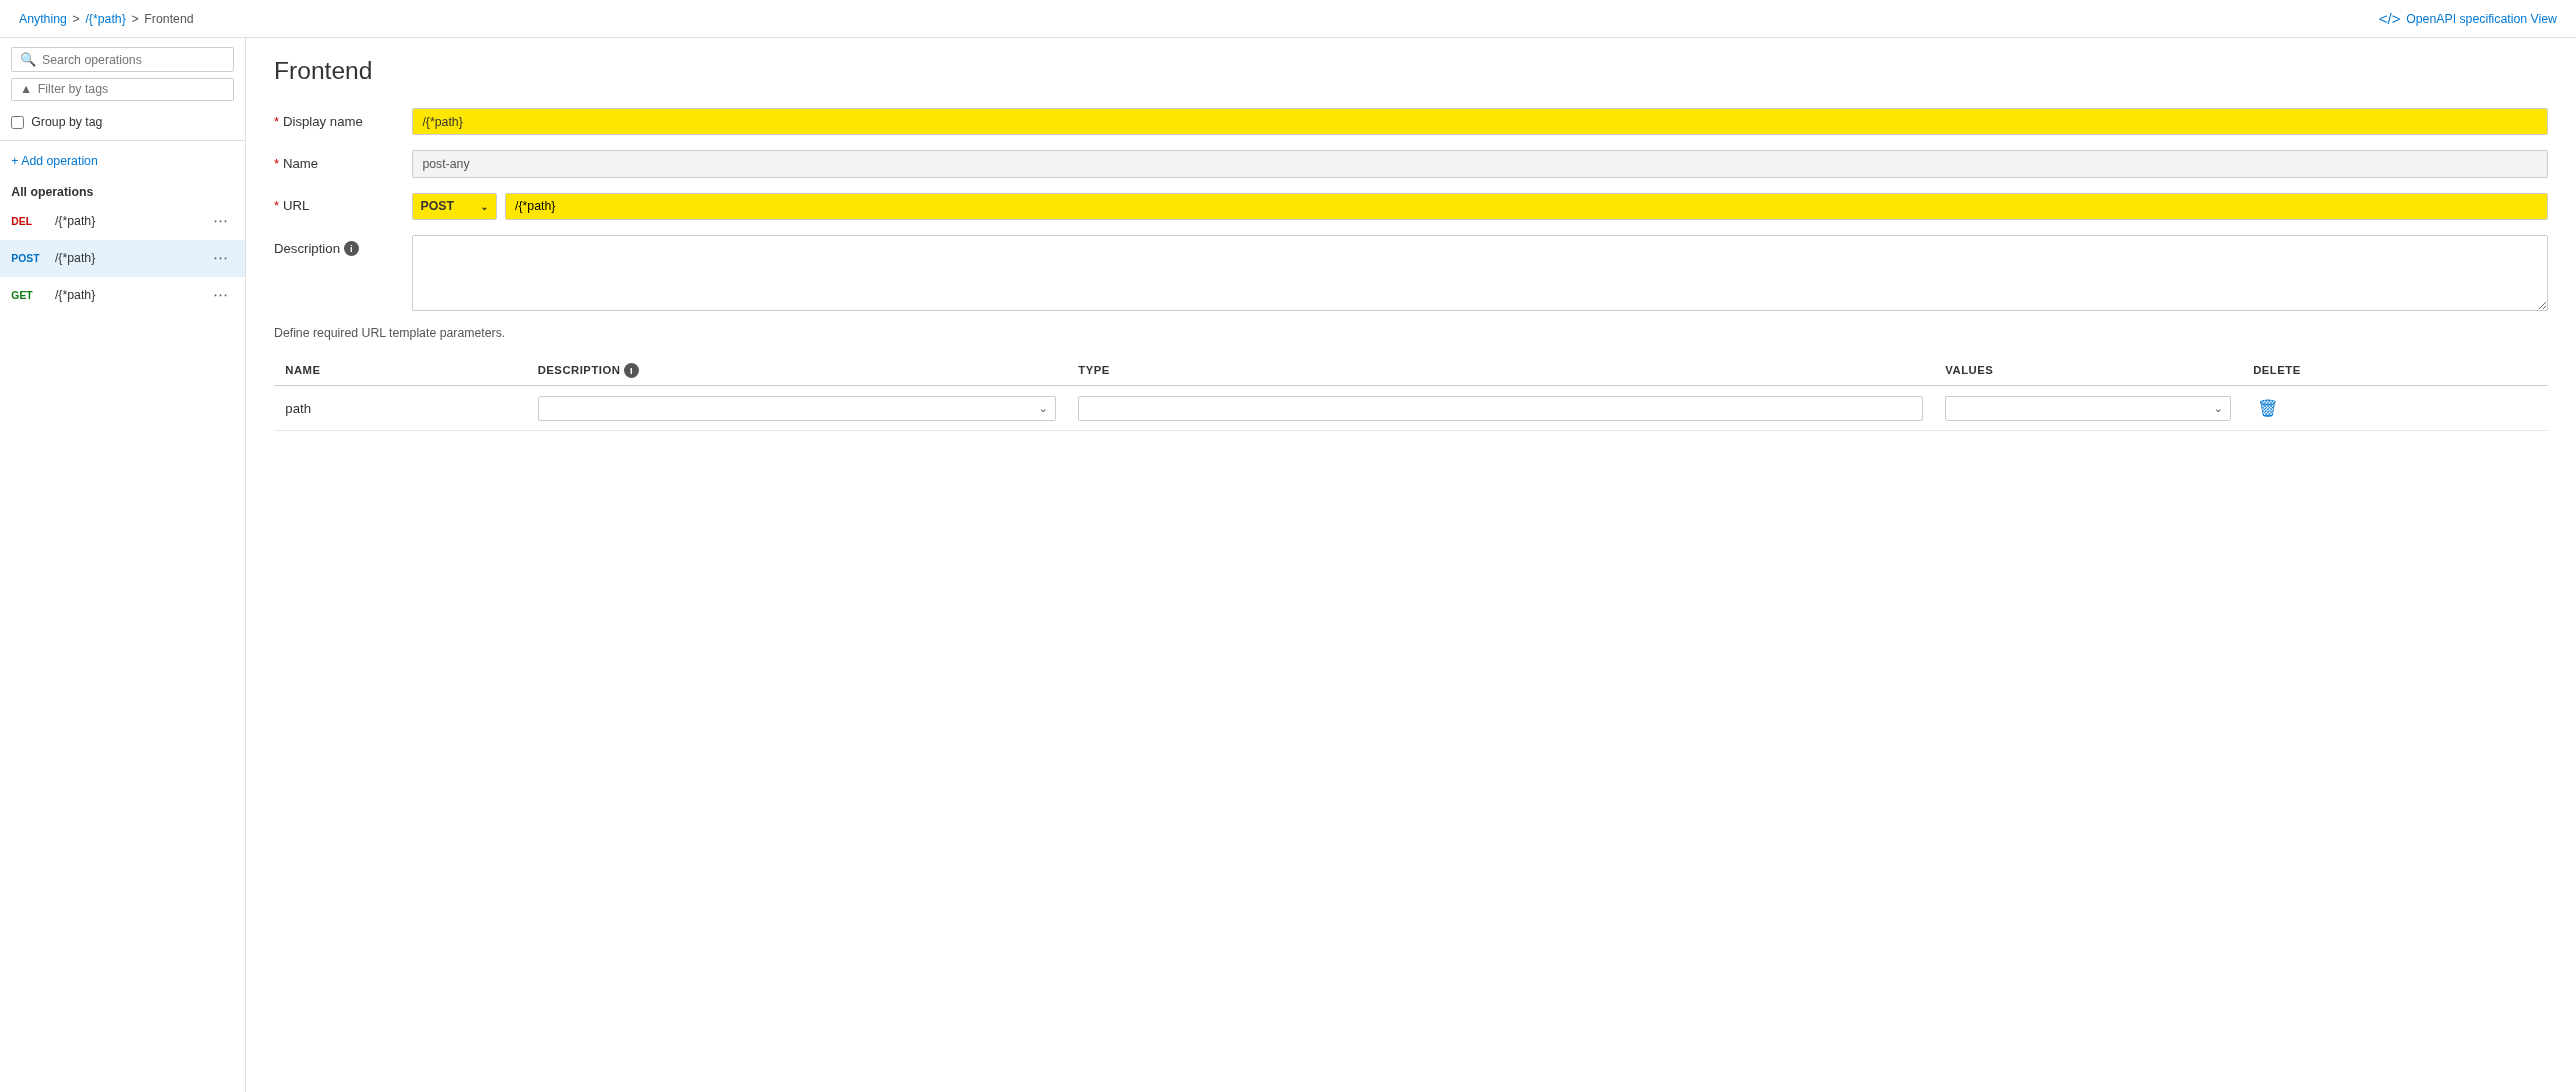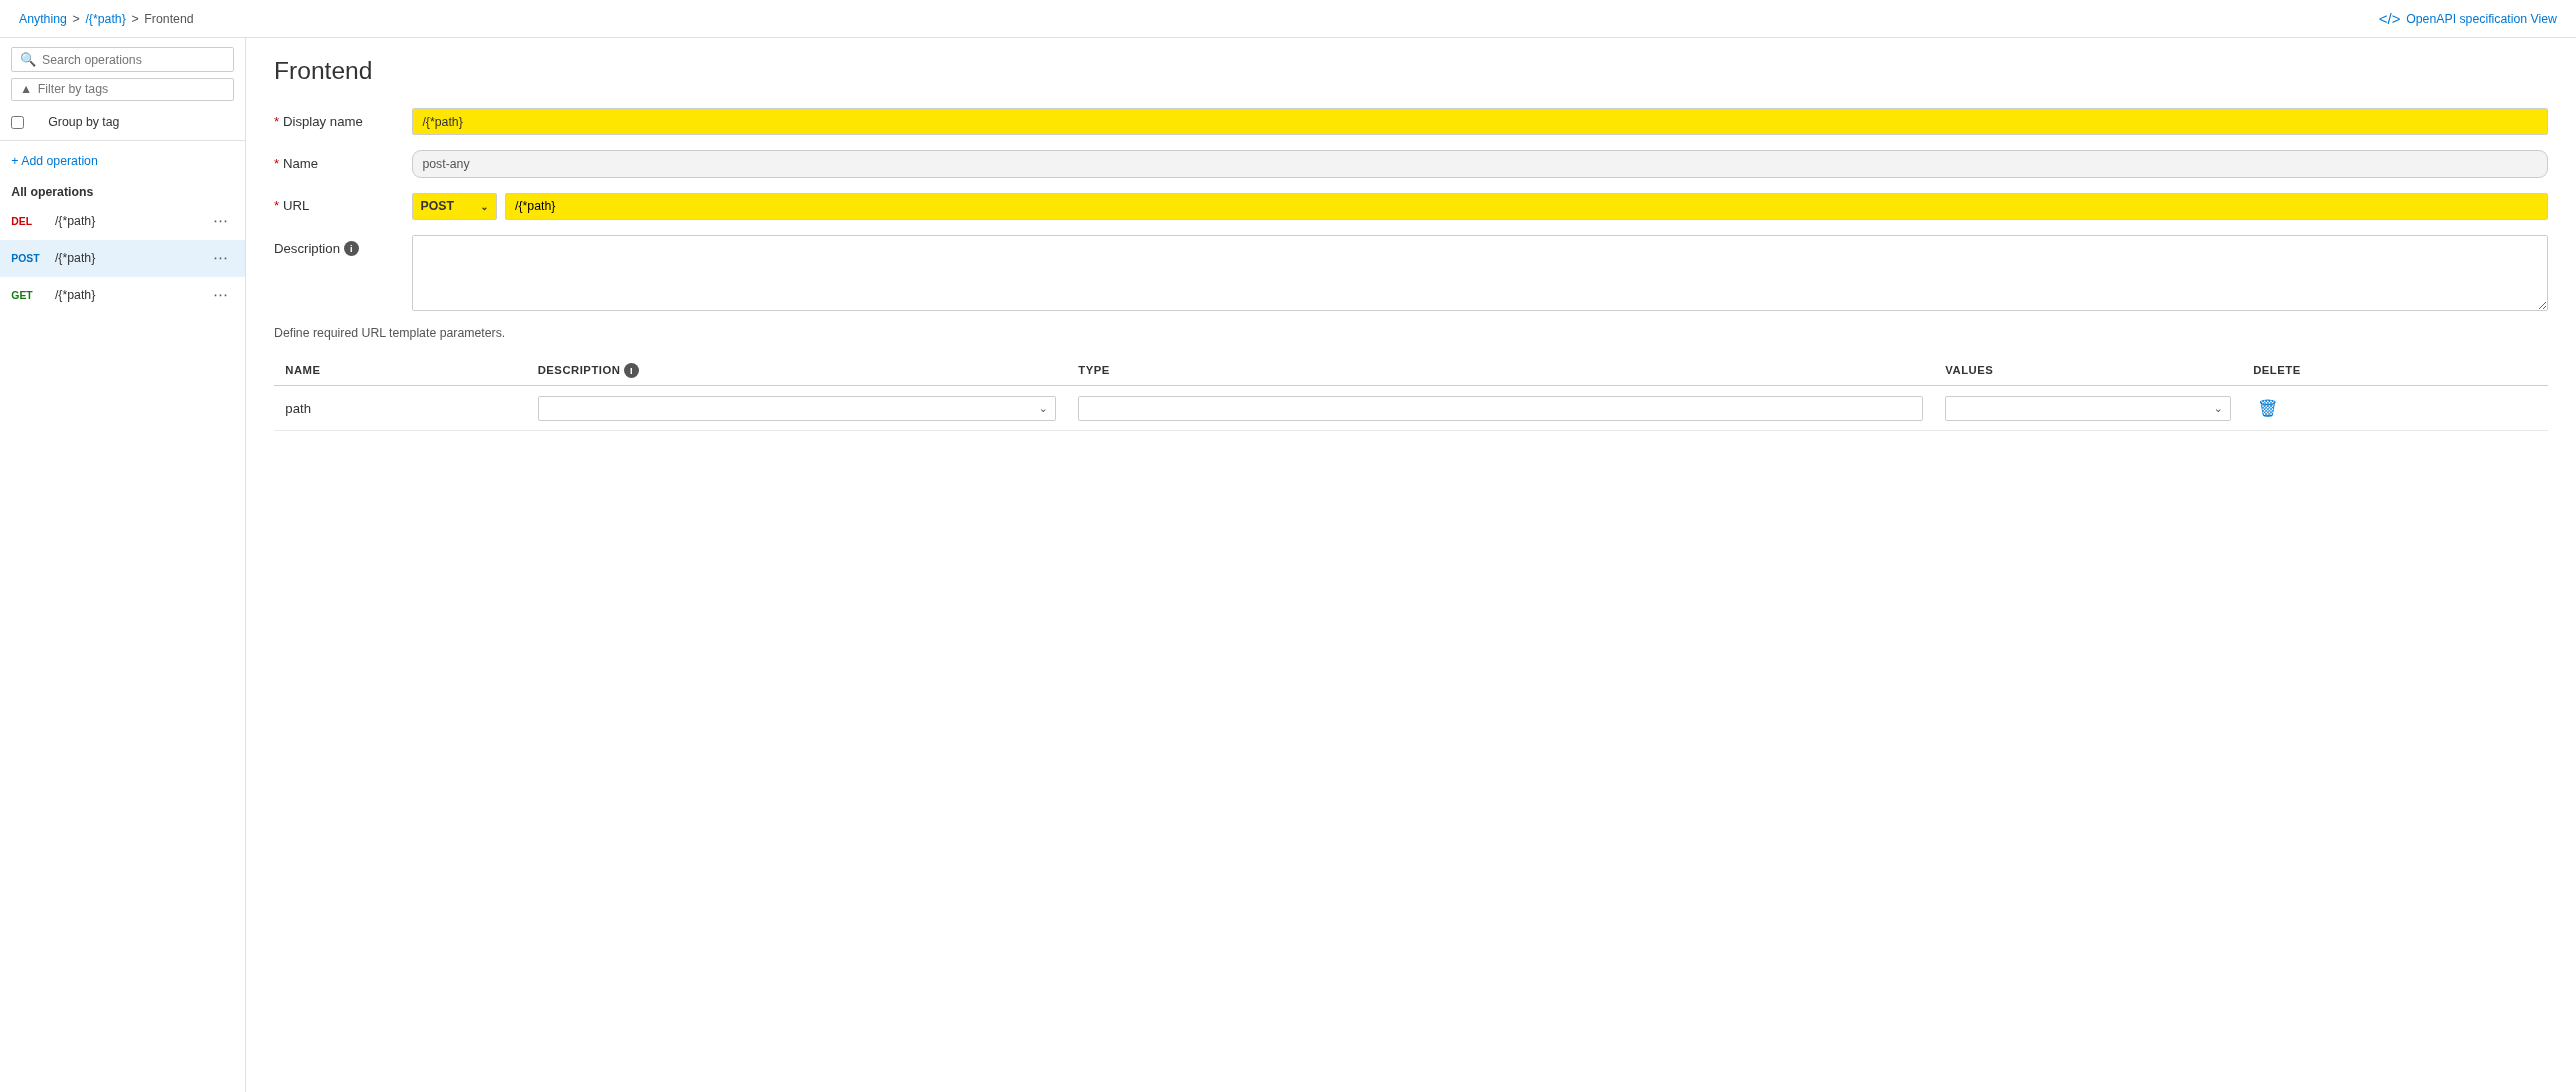--- a/index.html
+++ b/index.html
@@ -93,21 +93,21 @@
       font-size: 12.3px;
       color: #666;
       width: 100%;
       font-family: inherit;
     }
     .filter-icon { color: #666; font-size: 12.3px; }
 
     .group-by-tag {
       display: flex;
       align-items: flex-end;
-      gap: 24px;
+      gap: 7px;
       padding: 7.6px 11.3px;
       font-size: 12.3px;
       cursor: pointer;
     }
     .group-by-tag input[type="checkbox"] { cursor: pointer; }
 
     .sidebar-divider { border-top: 0.9px solid #e0e0e0; margin: 3.8px 0; }
 
     .add-operation {
       display: flex;
@@ -198,21 +198,21 @@
       border: 0.9px solid #ccc;
       padding: 5.7px 9.4px;
       font-size: 12.3px;
       font-family: inherit;
       border-radius: 1.9px;
       outline: none;
       background: #fff;
       color: #333;
     }
     .form-input.highlighted { background: #ffe600; }
-    .form-input.readonly { background: #f3f3f3; color: #555; border-radius: 9px; }
+    .form-input.readonly { background: #f3f3f3; color: #555; }
 
     .url-row {
       display: flex;
       gap: 7.6px;
       flex: 1;
       align-items: center;
     }
 
     .method-select {
       display: flex;

